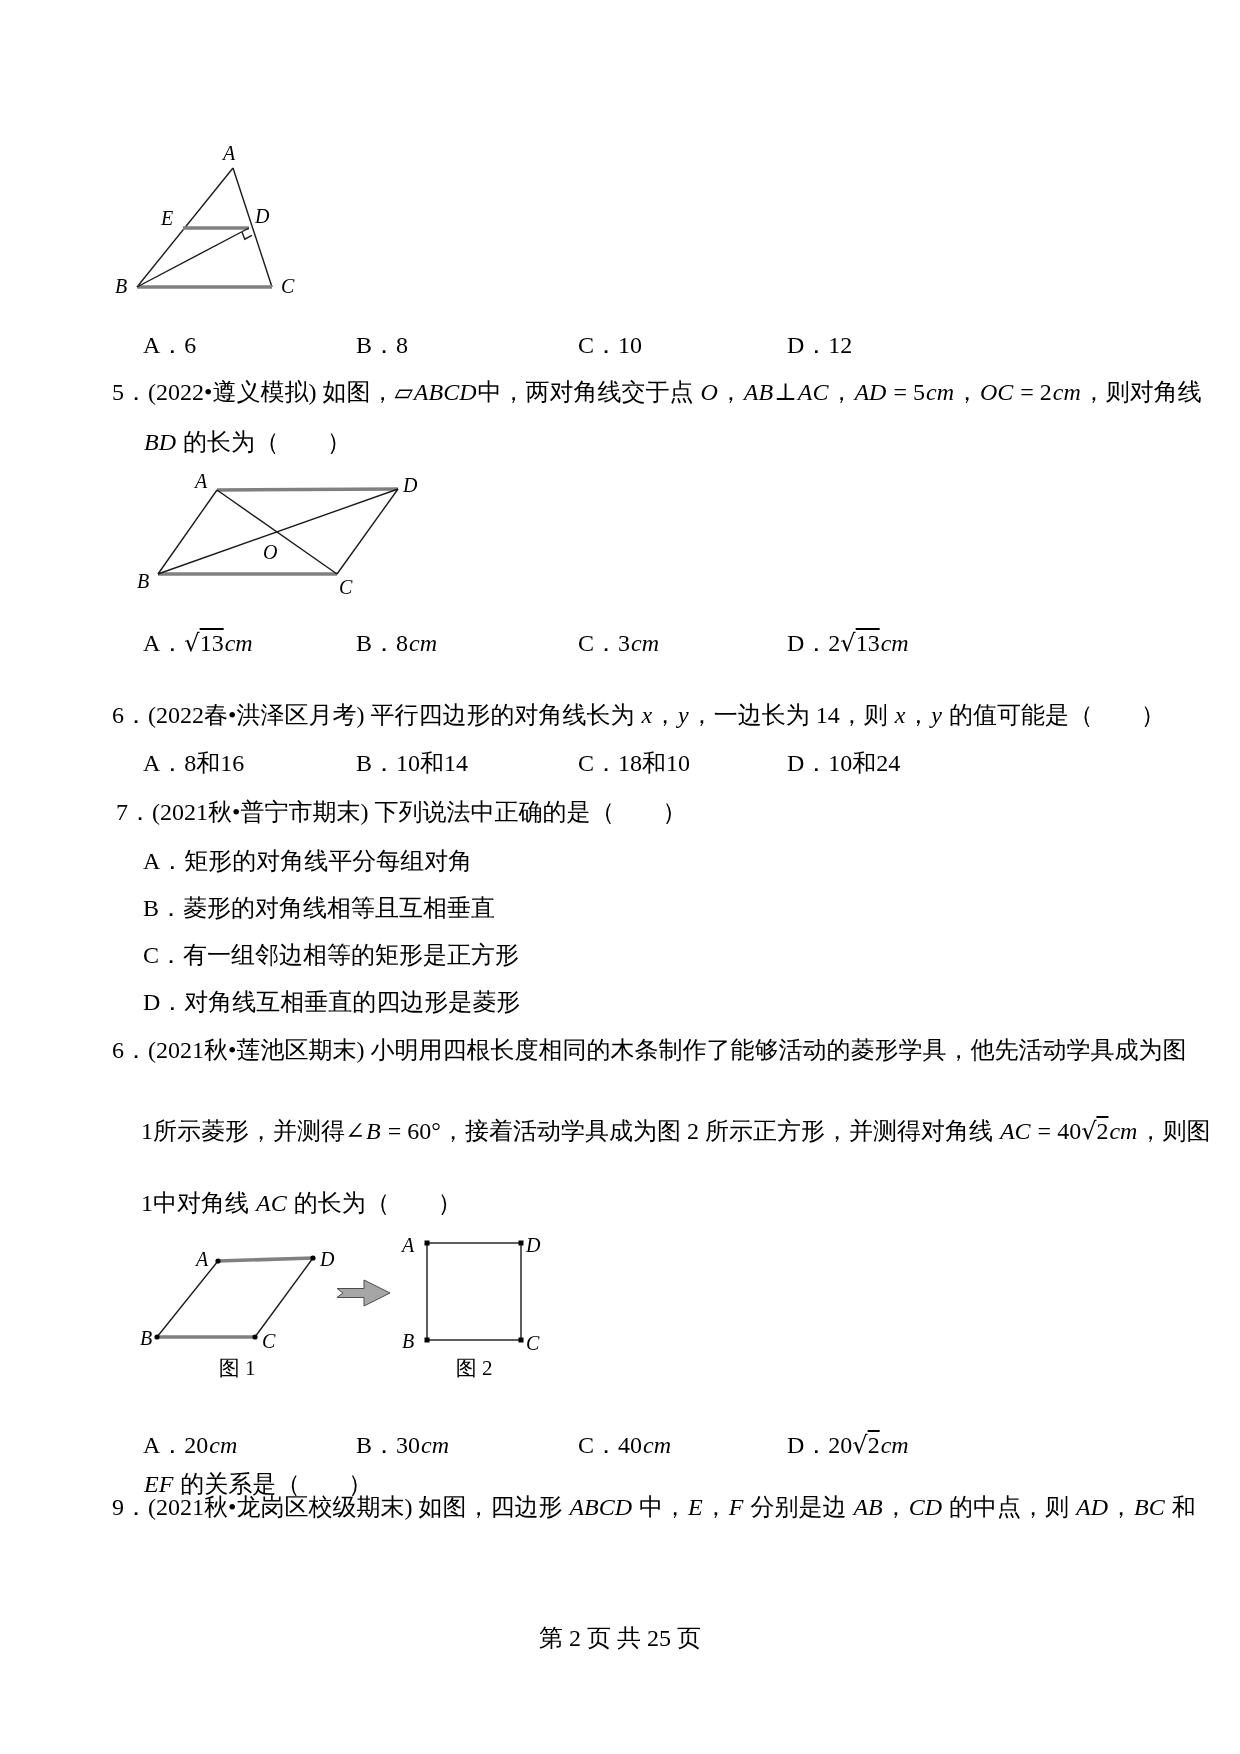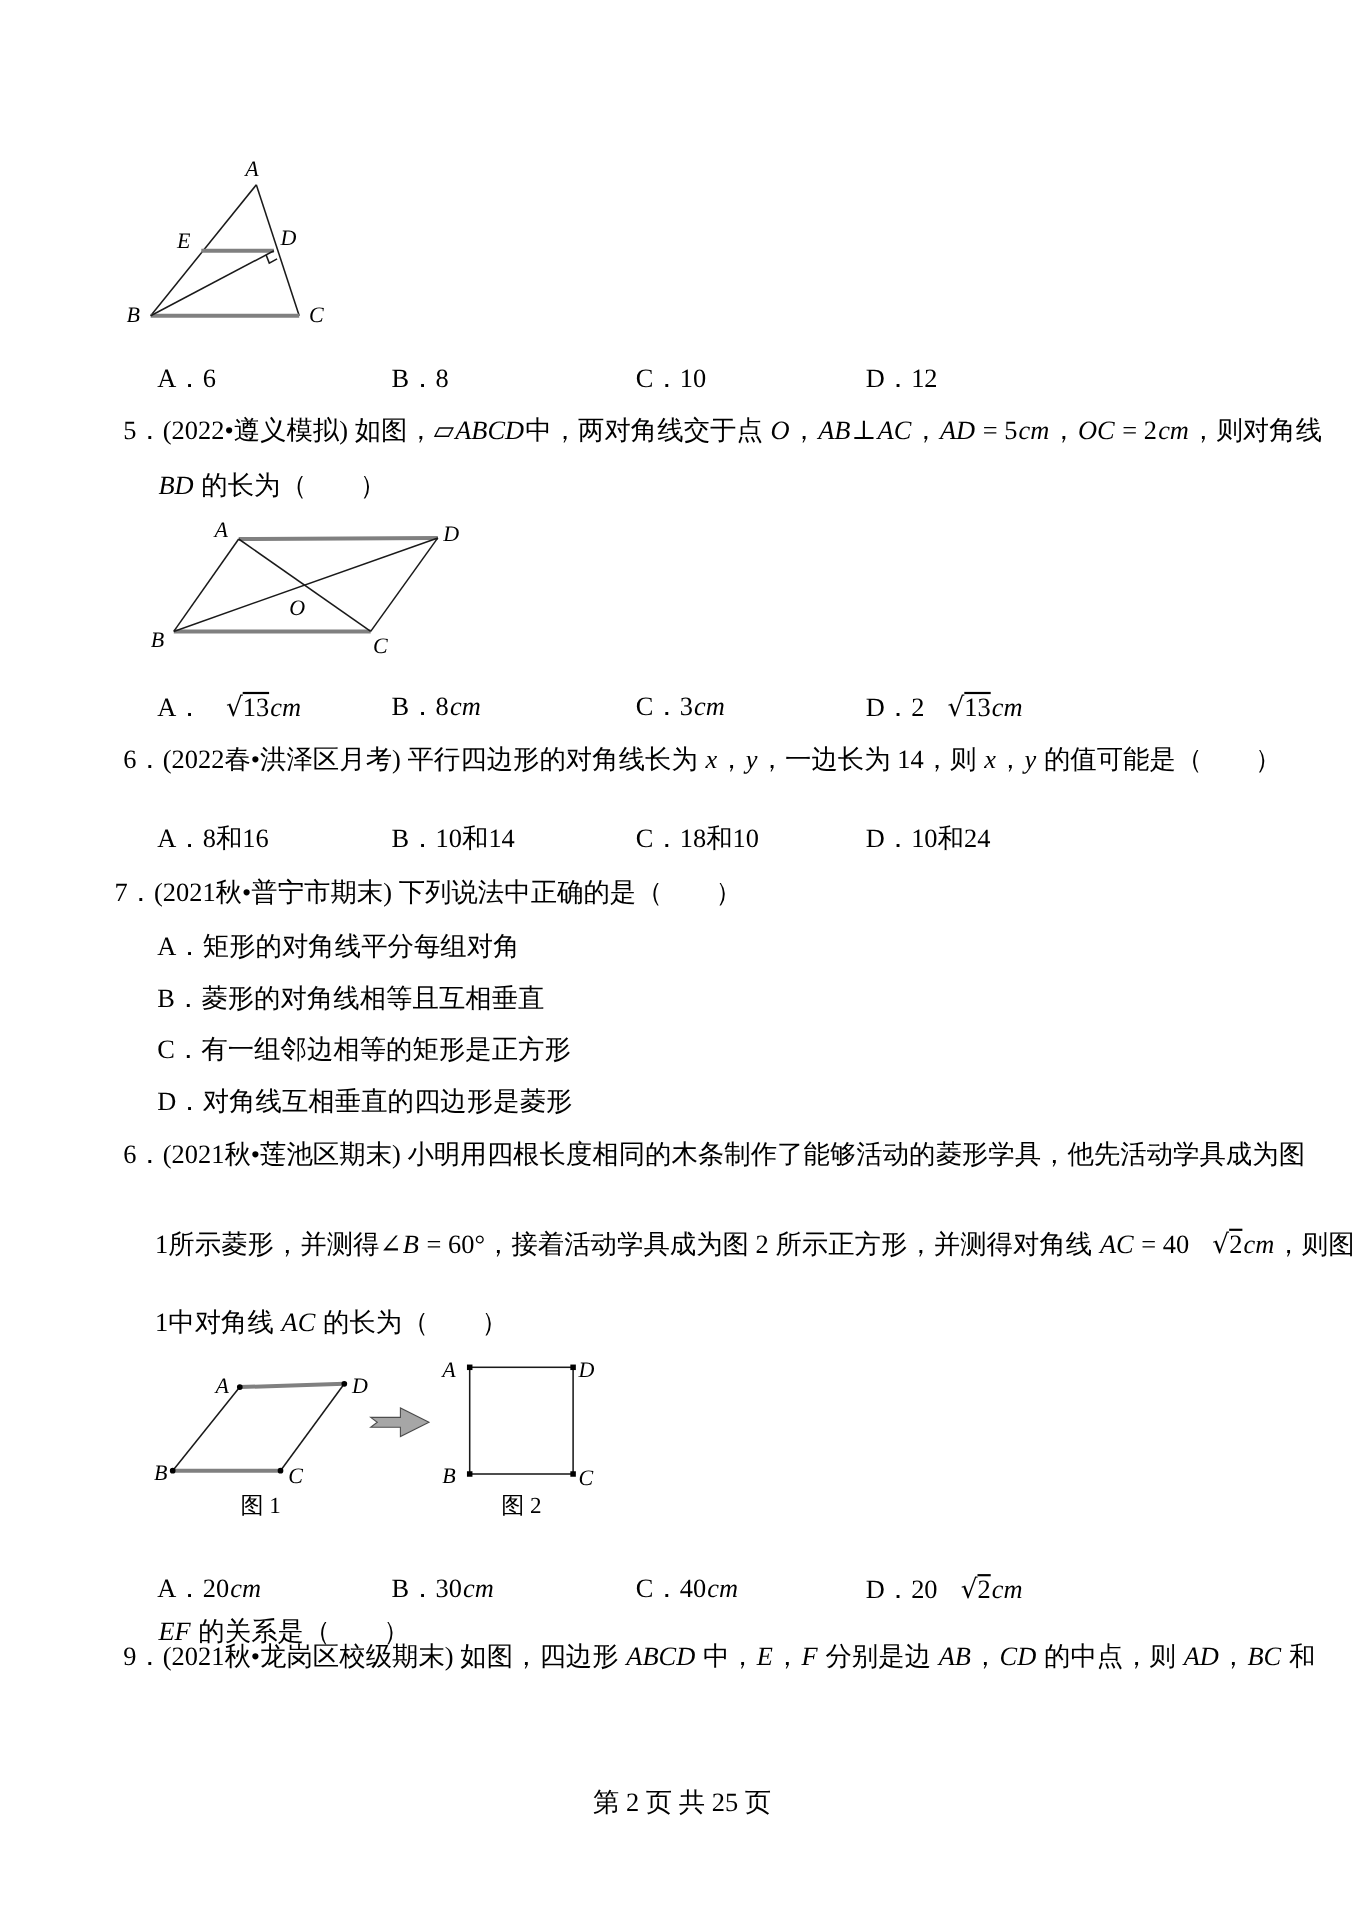--- a/index.html
+++ b/index.html
@@ -6,21 +6,21 @@
   .page {
     position:relative; width:1240px; height:1754px; background:#ffffff;
     font-family:"Liberation Serif","DejaVu Serif",serif;
     font-size:24px; color:#000; overflow:hidden;
   }
   .line { position:absolute; white-space:nowrap; line-height:30px; height:32px; }
   .opts { position:absolute; left:0; width:1132px; height:38px; }
   .opt  { position:absolute; top:0; white-space:nowrap; line-height:30px; }
   .opt.c1{ left:143px; } .opt.c2{ left:356px; } .opt.c3{ left:578px; } .opt.c4{ left:787px; }
   i.m { font-style:italic; font-family:"Liberation Serif",serif; padding:0 1px; }
-  .sqrt { display:inline-block; white-space:nowrap;margin-left:21px; }
+  .sqrt { display:inline-block; white-space:nowrap; }
   .sqrt .rad { font-family:"DejaVu Sans",sans-serif; font-style:normal; }
   .sqrt .sqn { text-decoration:overline; font-style:normal; }
   .fig { position:absolute; }
   .fig svg text { font-family:"Liberation Serif",serif; font-style:italic; font-size:20px; fill:#000; }
   .fig svg text.cap { font-style:normal; font-size:21px; }
   .thin { stroke:#1a1a1a; stroke-width:1.4; fill:none; }
   .boldg { stroke:#808080; stroke-width:3.6; fill:none; }
   .footer { position:absolute; left:0; width:1240px; text-align:center; }
 </style>
 </head>
@@ -70,29 +70,29 @@
     </svg>
   </div>
 
   <div class="opts" style="top:628px;">
     <span class="opt c1">A．<span class="sqrt"><span class="rad">√</span><span class="sqn">13</span></span><i class="m">cm</i></span>
     <span class="opt c2">B．8<i class="m">cm</i></span>
     <span class="opt c3">C．3<i class="m">cm</i></span>
     <span class="opt c4">D．2<span class="sqrt"><span class="rad">√</span><span class="sqn">13</span></span><i class="m">cm</i></span>
   </div>
 
-  <div class="line" style="left:112px; top:676px;">6．(2022春•洪泽区月考) 平行四边形的对角线长为 <i class="m">x</i>，<i class="m">y</i>，一边长为 14，则 <i class="m">x</i>，<i class="m">y</i> 的值可能是（　　）</div>
+  <div class="line" style="left:112px; top:700px;">6．(2022春•洪泽区月考) 平行四边形的对角线长为 <i class="m">x</i>，<i class="m">y</i>，一边长为 14，则 <i class="m">x</i>，<i class="m">y</i> 的值可能是（　　）</div>
   <div class="opts" style="top:748px;padding-left:40px;">
     <span class="opt c1">A．8和16</span>
     <span class="opt c2">B．10和14</span>
     <span class="opt c3">C．18和10</span>
     <span class="opt c4">D．10和24</span>
   </div>
 
-  <div class="line" style="left:104px; top:797px;text-align:center;">7．(2021秋•普宁市期末) 下列说法中正确的是（　　）</div>
+  <div class="line" style="left:116px; top:797px;text-align:center;">7．(2021秋•普宁市期末) 下列说法中正确的是（　　）</div>
   <div class="line" style="left:143px; top:846px;">A．矩形的对角线平分每组对角</div>
   <div class="line" style="left:143px; top:893px;">B．菱形的对角线相等且互相垂直</div>
   <div class="line" style="left:143px; top:987px;">D．对角线互相垂直的四边形是菱形</div>
   <div class="line" style="left:143px; top:940px;">C．有一组邻边相等的矩形是正方形</div>
 
   <div class="line" style="left:112px; top:1035px;">6．(2021秋•莲池区期末) 小明用四根长度相同的木条制作了能够活动的菱形学具，他先活动学具成为图</div>
   <div class="line" style="left:141px; top:1116px;">1所示菱形，并测得∠<i class="m">B</i> = 60°，接着活动学具成为图 2 所示正方形，并测得对角线 <i class="m">AC</i> = 40<span class="sqrt"><span class="rad">√</span><span class="sqn">2</span></span><i class="m">cm</i>，则图</div>
   <div class="line" style="left:141px; top:1188px;">1中对角线 <i class="m">AC</i> 的长为（　　）</div>
 
   <div class="fig" style="left:140px; top:1228px;">

